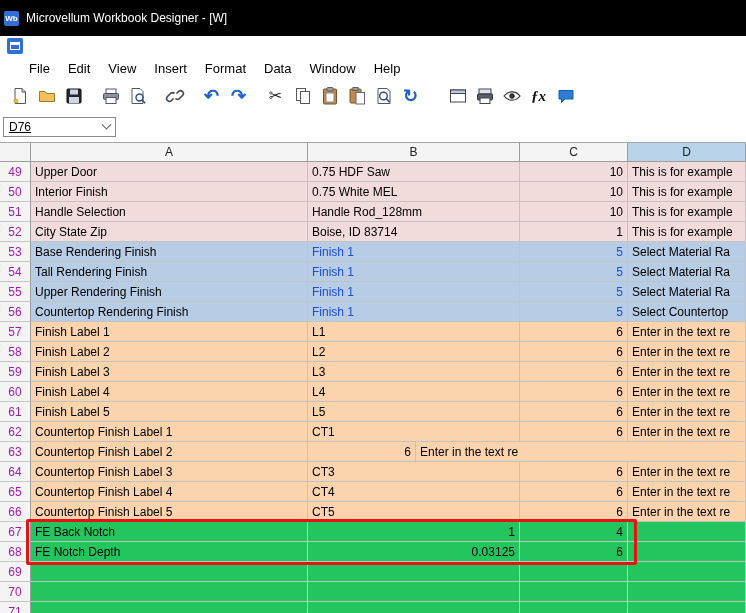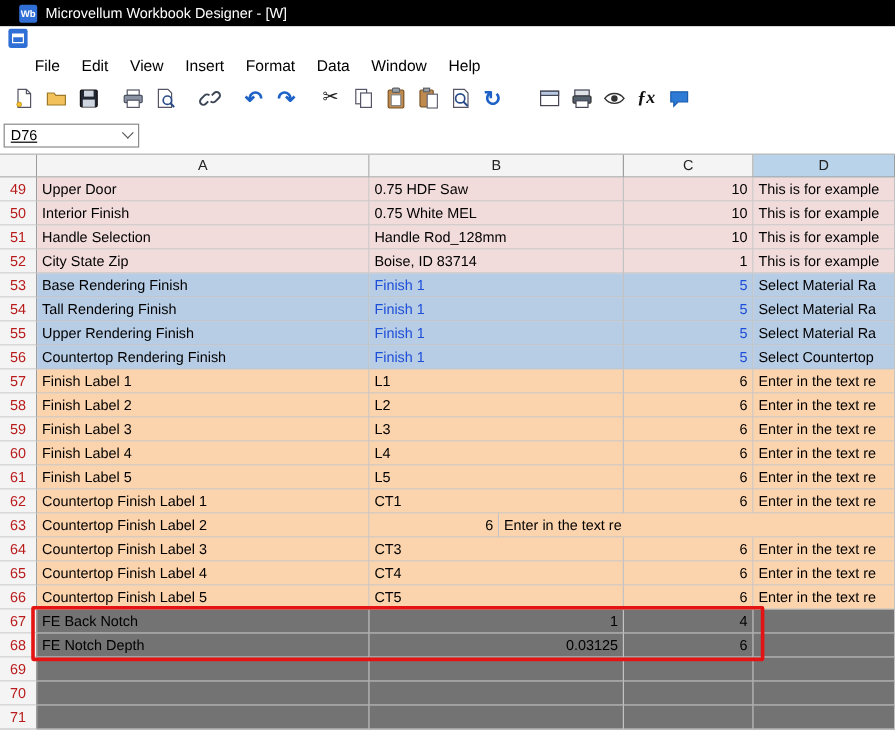--- a/index.html
+++ b/index.html
@@ -3,21 +3,21 @@
 <meta charset="utf-8">
 <style>
   * { box-sizing: border-box; }
   html,body { margin:0; padding:0; }
   body {
     width:746px; height:613px; overflow:hidden;
     font-family:"Liberation Sans", sans-serif;
     background:#fff; color:#000;
   }
   
-  .titlebar{height:22px;background:#000;color:#fff;display:flex;align-items:center;gap:7px;padding:0 16px;font-size:12px;}
+  .titlebar{height:36px;background:#000;color:#fff;display:flex;align-items:center;gap:7px;padding:0 4px;font-size:12px;}
   .app-icon{width:15px;height:15px;background:#2f6fd6;border-radius:2px;color:#fff;font-size:8px;font-weight:bold;display:flex;align-items:center;justify-content:center;flex:0 0 auto;}
   
   .childrow{height:20px;display:flex;align-items:center;padding:2px 7px;background:#fff;}
   .child-icon{width:16px;height:16px;background:#2f6fd6;border-radius:2px;display:flex;align-items:center;justify-content:center;}
   .child-icon .pane{width:10px;height:8px;border:1.5px solid #fff;border-top-width:3px;}
   
   .menubar{height:24px;display:flex;align-items:center;background:#fff;font-size:13px;padding-left:20px;}
   .menu-item{padding:3px 9px;cursor:default;}
   
   .toolbar{height:32px;display:flex;align-items:center;background:#fff;padding:0 6px;}
@@ -34,27 +34,27 @@
   .grid{position:relative;height:485px;background:#fff;border-top:1px solid #a7a7a7;}
   .hdr-row{display:flex;height:19px;}
   .hdr-cell{background:#f4f4f4;border-right:1px solid #9d9d9d;border-bottom:1px solid #9d9d9d;display:flex;align-items:center;justify-content:center;font-size:12px;color:#222;}
   .hdr-cell.selected{background:#b9d4ea;}
   .corner{width:31px;flex:0 0 auto;}
   .col-a{width:277px;flex:0 0 auto;}
   .col-b{width:212px;flex:0 0 auto;}
   .col-c{width:108px;flex:0 0 auto;}
   .col-d{flex:1 1 auto;min-width:0;}
   .grid-row{display:flex;height:20px;}
-  .row-hdr{width:31px;flex:0 0 auto;background:#f4f4f4;border-right:1px solid #9d9d9d;border-bottom:1px solid #c6c6c6;display:flex;align-items:center;justify-content:center;font-size:12px;color:#b91c1c;}
+  .row-hdr{width:31px;flex:0 0 auto;background:#f4f4f4;border-right:1px solid #9d9d9d;border-bottom:1px solid #c6c6c6;display:flex;align-items:center;justify-content:center;font-size:12px;color:#a21caf;}
   .cell{border-right:1px solid #c3c3c3;border-bottom:1px solid #c3c3c3;font-size:12px;display:flex;align-items:center;padding:0 4px;white-space:nowrap;overflow:hidden;}
   .cell.num{justify-content:flex-end;}
   .pink{background:#f2dcdb;}
   .blue{background:#b7cce5;}
   .peach{background:#fbd3ac;}
-  .plain{background:#737373;}
+  .plain{background:#22c55e;}
   .redtext{color:#1d4ed8;}
   .annotation{position:absolute;left:26px;top:376px;width:611px;height:46px;border:3px solid #e41414;border-radius:2px;pointer-events:none;}
 </style>
 </head>
 <body>
 
 <div class="titlebar">
   <span class="app-icon">Wb</span>
   <span>Microvellum Workbook Designer - [W]</span>
 </div>

